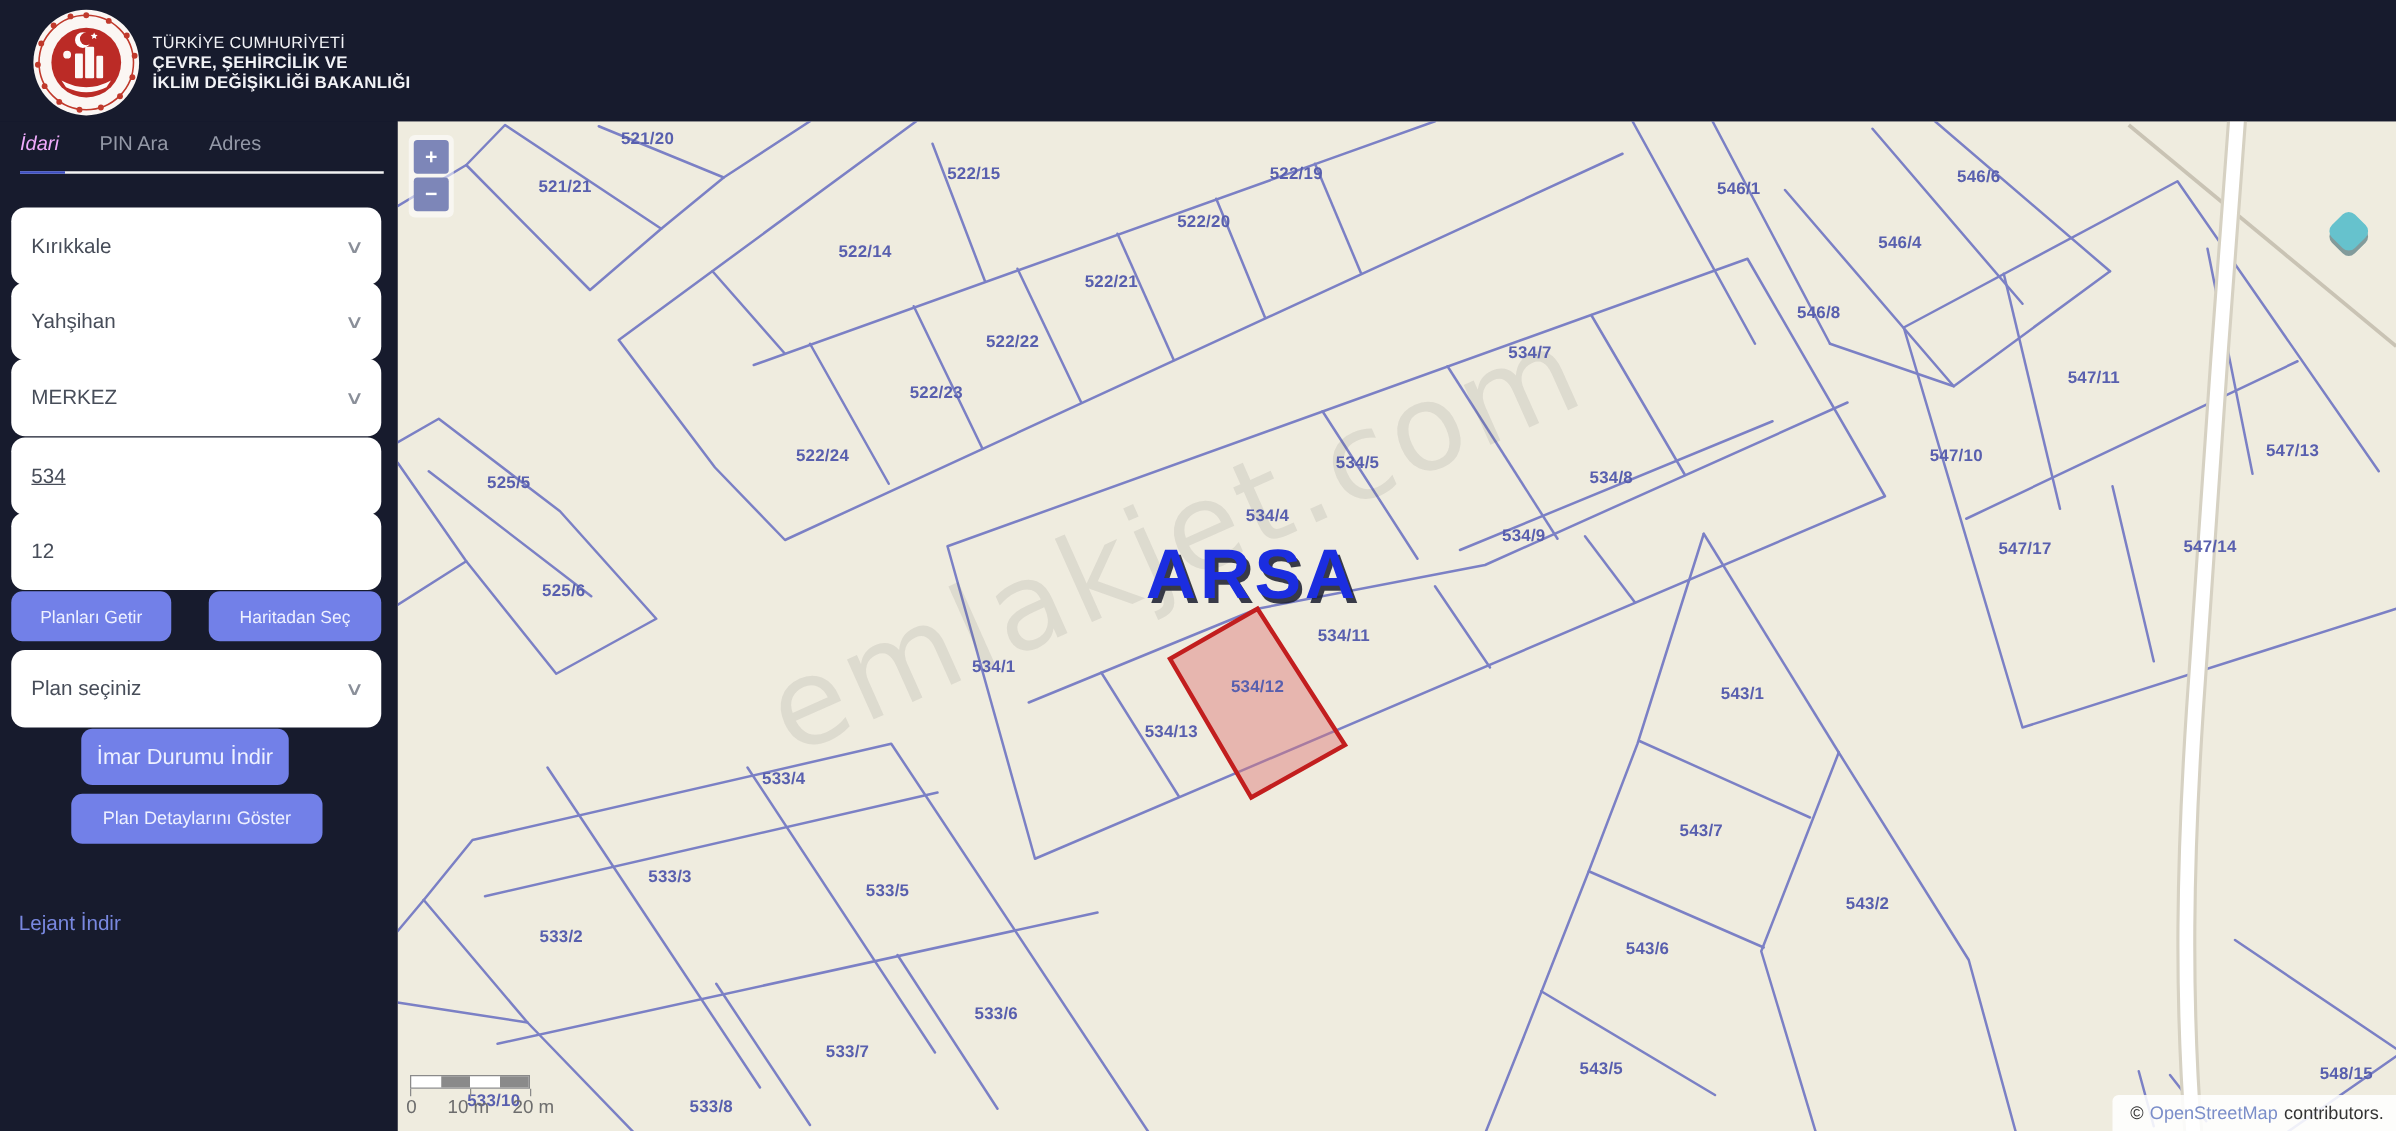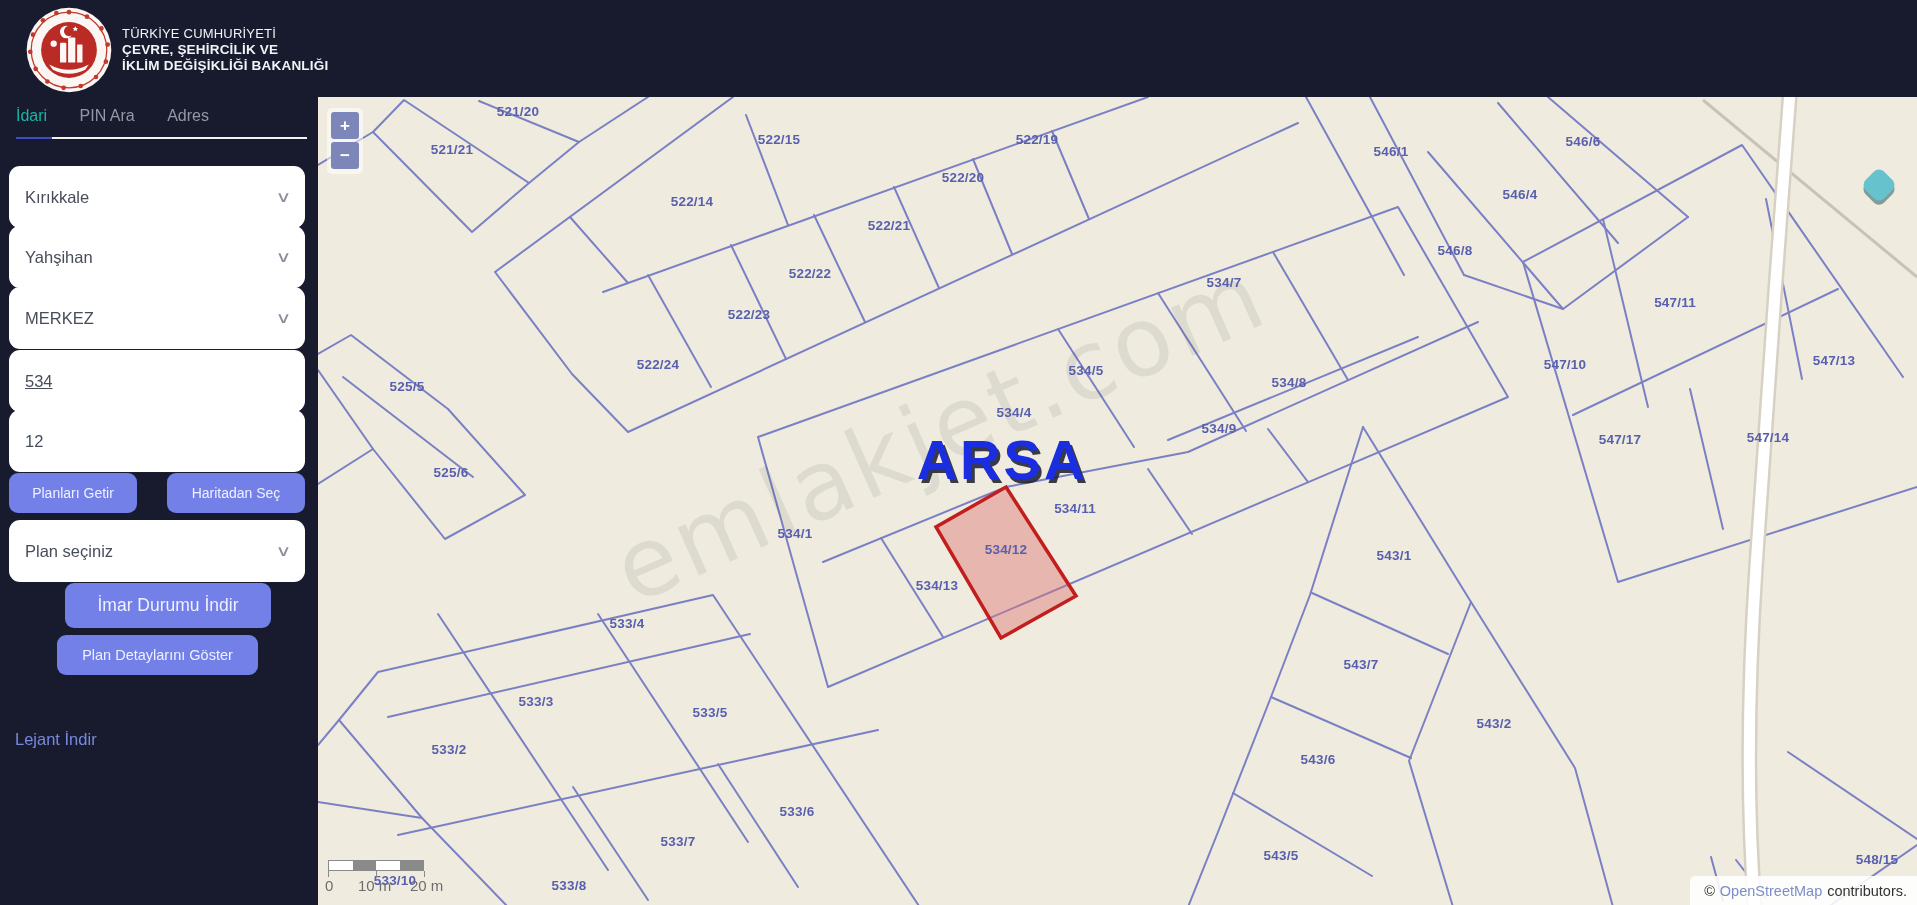--- a/index.html
+++ b/index.html
@@ -16,36 +16,36 @@
   #ministry .m2, #ministry .m3 { font-size:13.5px; font-weight:700; letter-spacing:.2px; }
   #titlebox { position:absolute; left:358px; top:30px; white-space:nowrap; }
   #titlebox .app-title { color:#3d56cc; font-size:26px; font-weight:700; }
   #titlebox .app-sub { color:#e8e9ee; font-size:18px; font-weight:400; margin-left:8px; }
 
   
   #sidebar { position:absolute; left:0; top:97px; width:318px; height:808px;
              background:#171b2d; z-index:25; }
   .tabs { position:absolute; left:16px; top:10px; width:290px; }
   .tab { display:inline-block; font-size:16px; color:#9398a6; margin-right:28px; cursor:pointer; }
-  .tab.active { color:#14b8a6; }
+  .tab.active { color:#f0abfc;font-style:italic; }
   .tab-underline { position:absolute; left:16px; top:40px; width:291px; height:2px; background:#f2f2f2; }
   .tab-underline .seg { position:absolute; left:0; top:0; width:36px; height:2px; background:#3d4ec4; }
 
   .field { position:absolute; left:9px; width:296px; height:62px; background:#ffffff;
            border-radius:11px; display:flex; align-items:center; padding:12px 16px;
            color:#474d59; font-size:16.5px; }
   .field .chev { margin-left:auto; color:#8a8f99; font-size:15px; transform:scaleX(1.45); }
   input.field { border:none; outline:none; }
 
   .btn { position:absolute; background:#7280e8; color:#eef1ff; border:none; border-radius:9px;
          font-size:14px; font-family:"Liberation Sans",sans-serif; cursor:pointer;
          display:flex; align-items:center; justify-content:center; }
   #btn-fetch   { left:9px;  top:376px; width:128px; height:40px; }
   #btn-pickmap { left:167px; top:376px; width:138px; height:40px; }
-  #btn-imar    { left:65px; top:486px; width:206px; height:45px; font-size:17.5px; }
+  #btn-imar    { left:65px; top:486px; width:166px; height:45px; font-size:17.5px; }
   #btn-detail  { left:57px; top:538px; width:201px; height:40px; font-size:14.5px; }
   #legend-link { position:absolute; left:15px; top:633px; color:#7988e0; font-size:16.5px;
                  text-decoration:none; cursor:pointer; }
 
   
   #map { position:absolute; left:318px; top:97px; width:1599px; height:808px;
          background:#efecdf; overflow:hidden; z-index:10; }
   #maplines { position:absolute; left:0; top:0; }
 
   .parcel-label { position:absolute; transform:translate(-50%,-50%);

